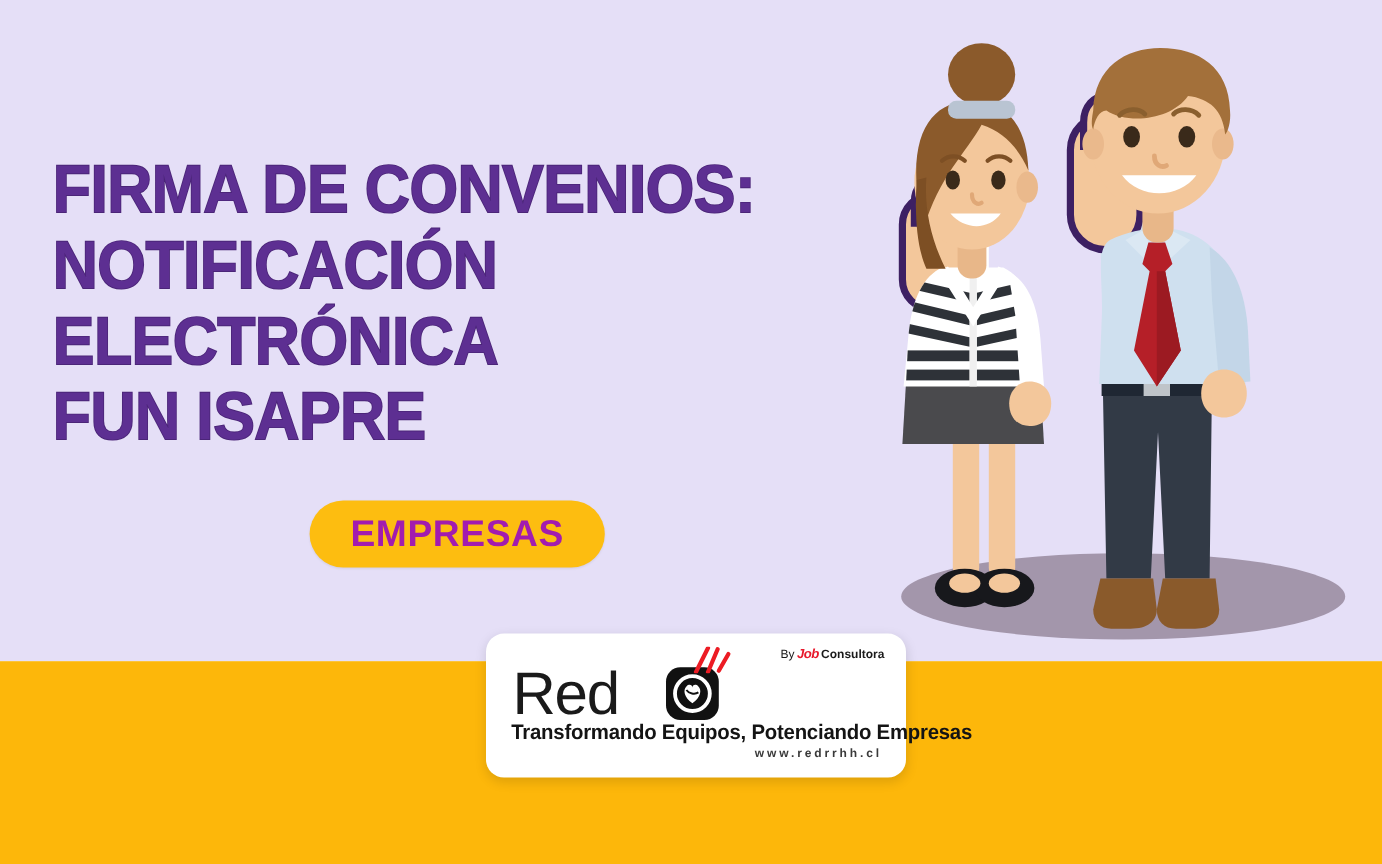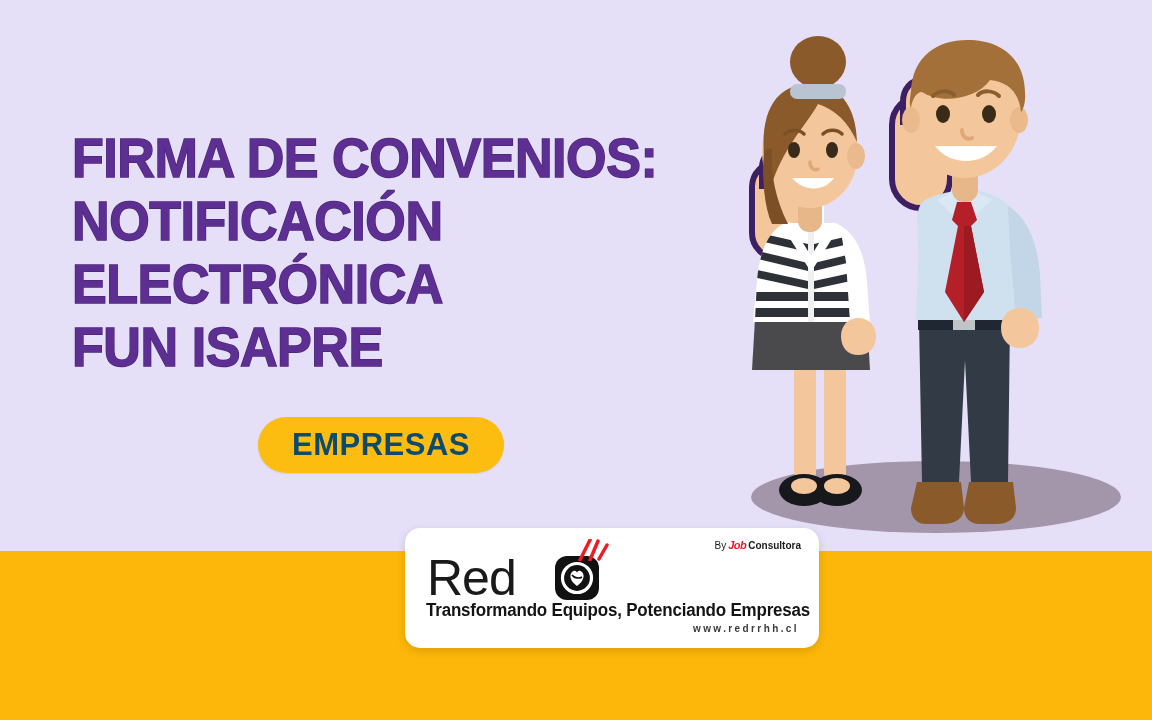--- a/index.html
+++ b/index.html
@@ -36,21 +36,20 @@
     height: 169px;
     background: #fdb70a;
   }
 
   
   .headline {
     position: absolute;
     left: 44px;
     top: 126px;
     width: 640px;
-    margin-left: 28px;
   }
   .headline-line {
     font-family: "Liberation Sans Narrow", "Liberation Sans", sans-serif;
     font-weight: 700;
     font-size: 56px;
     line-height: 63px;
     letter-spacing: -0.5px;
     color: #5d2f92;
     text-transform: uppercase;
     transform: scaleX(0.93);
@@ -72,40 +71,40 @@
     justify-content: center;
     background: #fdbd10;
     border-radius: 28px;
     box-shadow: 0 1px 2px rgba(0,0,0,0.08);
   }
   .pill-label {
     font-family: "Liberation Sans", sans-serif;
     font-weight: 700;
     font-size: 31px;
     letter-spacing: 0.5px;
-    color: #0c4a6e;
+    color: #a21caf;
     white-space: nowrap;
   }
 
   
   .illustration {
     position: absolute;
     left: 690px;
     top: 30px;
     width: 462px;
     height: 530px;
   }
   .illustration svg { display: block; }
 
   
   .logo-card {
     position: absolute;
     left: 405px;
     top: 528px;
-    width: 414px;
+    width: 350px;
     height: 120px;
     background: #ffffff;
     border-radius: 15px;
     box-shadow: 0 3px 10px rgba(0,0,0,0.13);
   }
   .byline {
     position: absolute;
     right: 18px;
     top: 11px;
     display: flex;

